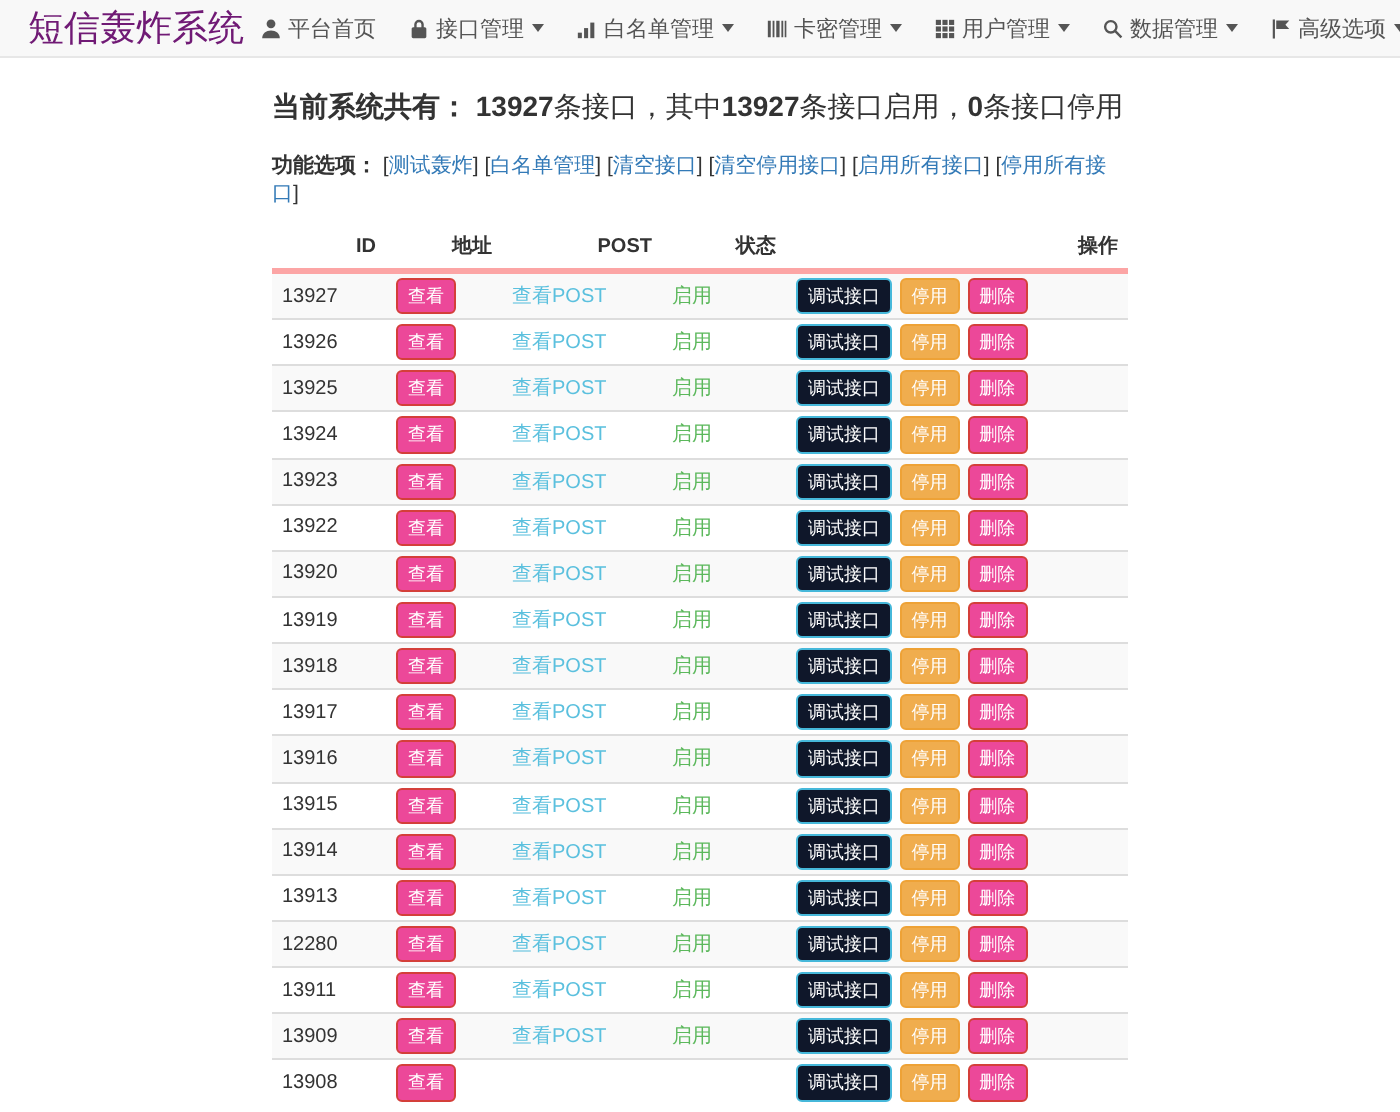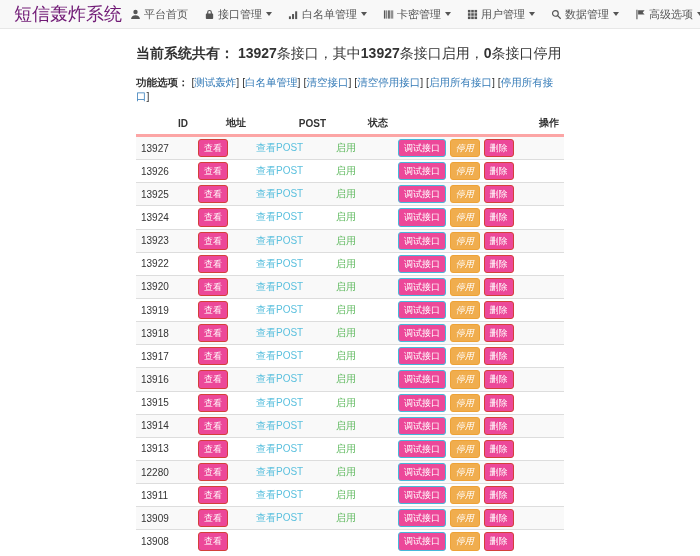--- a/index.html
+++ b/index.html
@@ -51,22 +51,22 @@
   td { padding: 2px 5px; border-top: 1px solid #ddd; vertical-align: middle; }
   tbody tr:nth-child(odd) { background: #f9f9f9; }
 
   .btn {
     display: inline-block; border-radius: 3px; color: #fff;
     font-size: 9px; line-height: 1.35; padding: 2px 5px;
     border: 1px solid transparent; cursor: pointer;
     font-family: inherit; white-space: nowrap;
   }
   .btn-danger  { background: #ec4899; border-color: #d43f3a; }
-  .btn-warning { background: #f0ad4e; border-color: #eea236; font-style: italic; }
-  .btn-info    { background: #ec4899; border-color: #46b8da; }
+  .btn-warning { background: #f0ad4e; border-color: #eea236; }
+  .btn-info    { background: #0f172a; border-color: #46b8da; }
   .ops .btn { margin-right: 1px; }
   .post-link { color: #5bc0de; text-decoration: none; cursor: pointer; }
   .status-on { color: #5cb85c; }
 </style>
 </head>
 <body>
 
 <div class="navbar">
   <div class="brand">短信轰炸系统</div>
   <div class="nav-items" id="nav-items">

